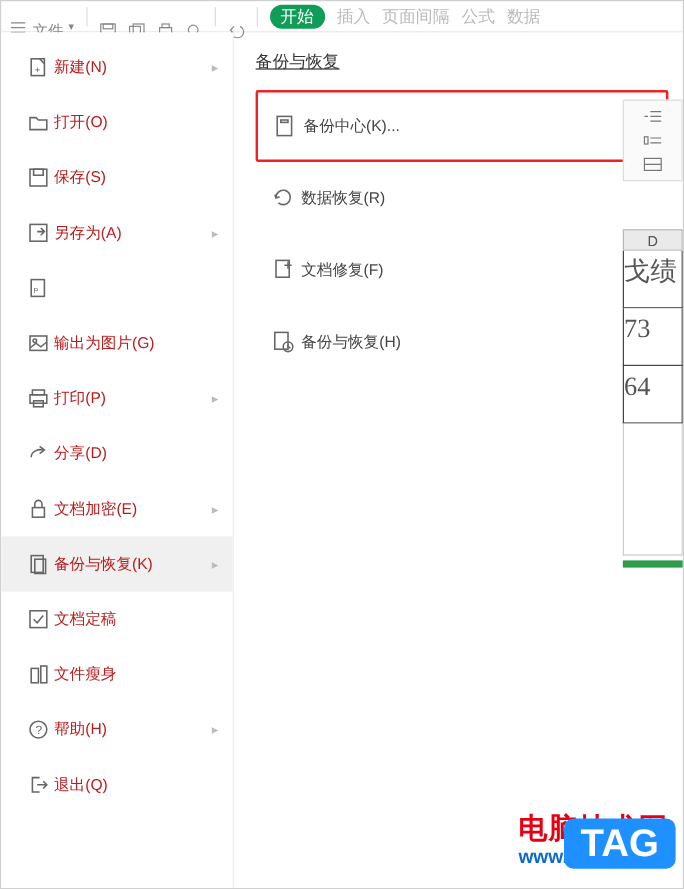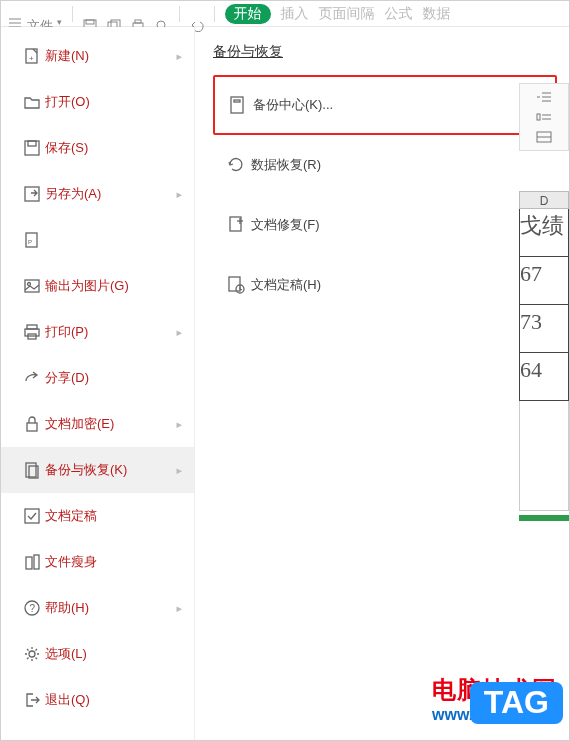--- a/index.html
+++ b/index.html
@@ -310,29 +310,20 @@
       <span class="ico">
           <svg width="18" height="18">
             <circle cx="9" cy="9" r="7"></circle>
             <text x="6.5" y="13" font-size="10" fill="#666" stroke="none">?</text>
           </svg>
         </span>
       <span class="lbl">帮助(H)</span>
       <span class="arrow">▸</span>
     </div>
 
-    <div class="menu-item">
-      <span class="ico">
-          <svg width="18" height="18">
-            <circle cx="9" cy="9" r="3"></circle>
-            <path d="M9,2 L9,4 M9,14 L9,16 M2,9 L4,9 M14,9 L16,9 M4,4 L5.5,5.5 M12.5,12.5 L14,14 M4,14 L5.5,12.5 M12.5,5.5 L14,4"></path>
-          </svg>
-        </span>
-      <span class="lbl">选项(L)</span>
-    </div>
 
     <div class="menu-item">
       <span class="ico">
           <svg width="18" height="18">
             <path d="M10,3 L4,3 L4,15 L10,15"></path>
             <path d="M8,9 L16,9 M13,6 L16,9 L13,12"></path>
           </svg>
         </span>
       <span class="lbl">退出(Q)</span>
     </div>
@@ -373,21 +364,21 @@
     </div>
 
     <div class="sub-item">
       <span class="ico">
           <svg width="20" height="20">
             <rect x="3" y="2" width="11" height="14"></rect>
             <circle cx="14" cy="14" r="4"></circle>
             <polyline points="14,12 14,14 16,15"></polyline>
           </svg>
         </span>
-      <span class="lbl">文档定稿(H)</span>
+      <span class="lbl">备份与恢复(H)</span>
     </div>
 
     <div class="sheet-peek">
       <div class="sheet-tools">
         <svg width="16" height="14">
             <polyline points="4,7 1,7 M1,7 3,5 M1,7 3,9"></polyline>
             <line x1="6" y1="3" x2="15" y2="3"></line>
             <line x1="6" y1="7" x2="15" y2="7"></line>
             <line x1="6" y1="11" x2="15" y2="11"></line>
           </svg>
@@ -396,21 +387,20 @@
             <line x1="6" y1="9" x2="15" y2="9"></line>
             <rect x="1" y="4" width="3" height="6"></rect>
           </svg>
         <svg width="16" height="14">
             <rect x="1" y="2" width="14" height="10"></rect>
             <line x1="1" y1="7" x2="15" y2="7"></line>
           </svg>
       </div>
       <div class="sheet-col-head">D</div>
       <div class="sheet-cell header">戈绩</div>
-      <div class="sheet-cell">67</div>
       <div class="sheet-cell">73</div>
       <div class="sheet-cell">64</div>
       <div class="sheet-below"></div>
       <div class="sheet-highlight"></div>
     </div>
 
   </div>
 </div>
 
 <div class="watermark">

